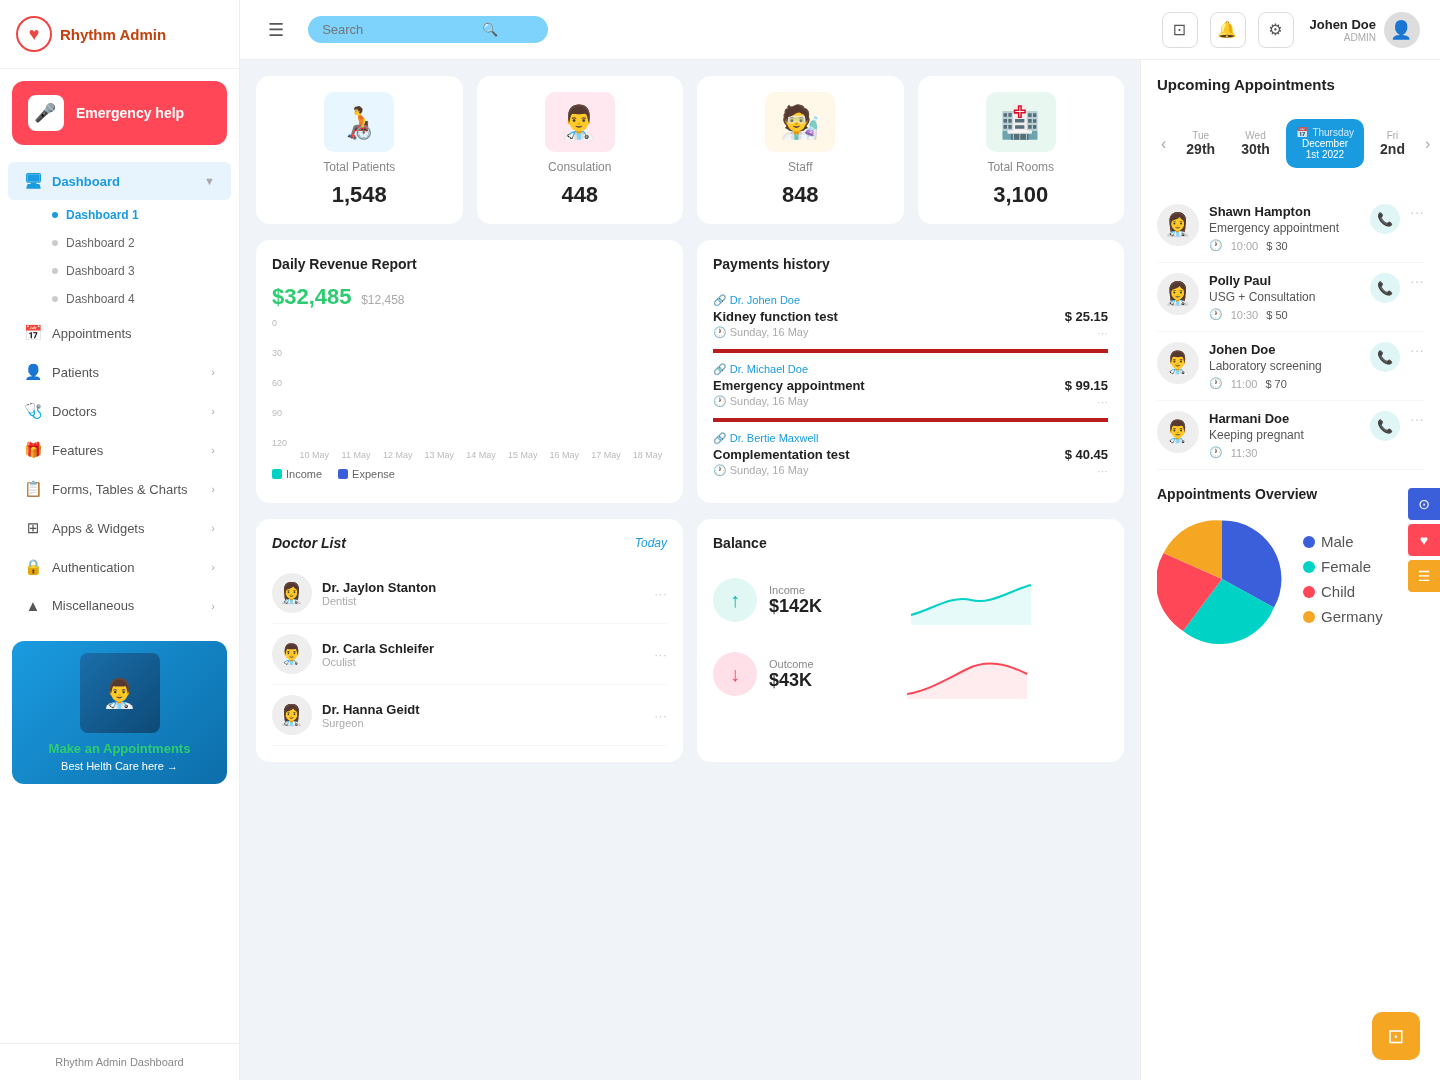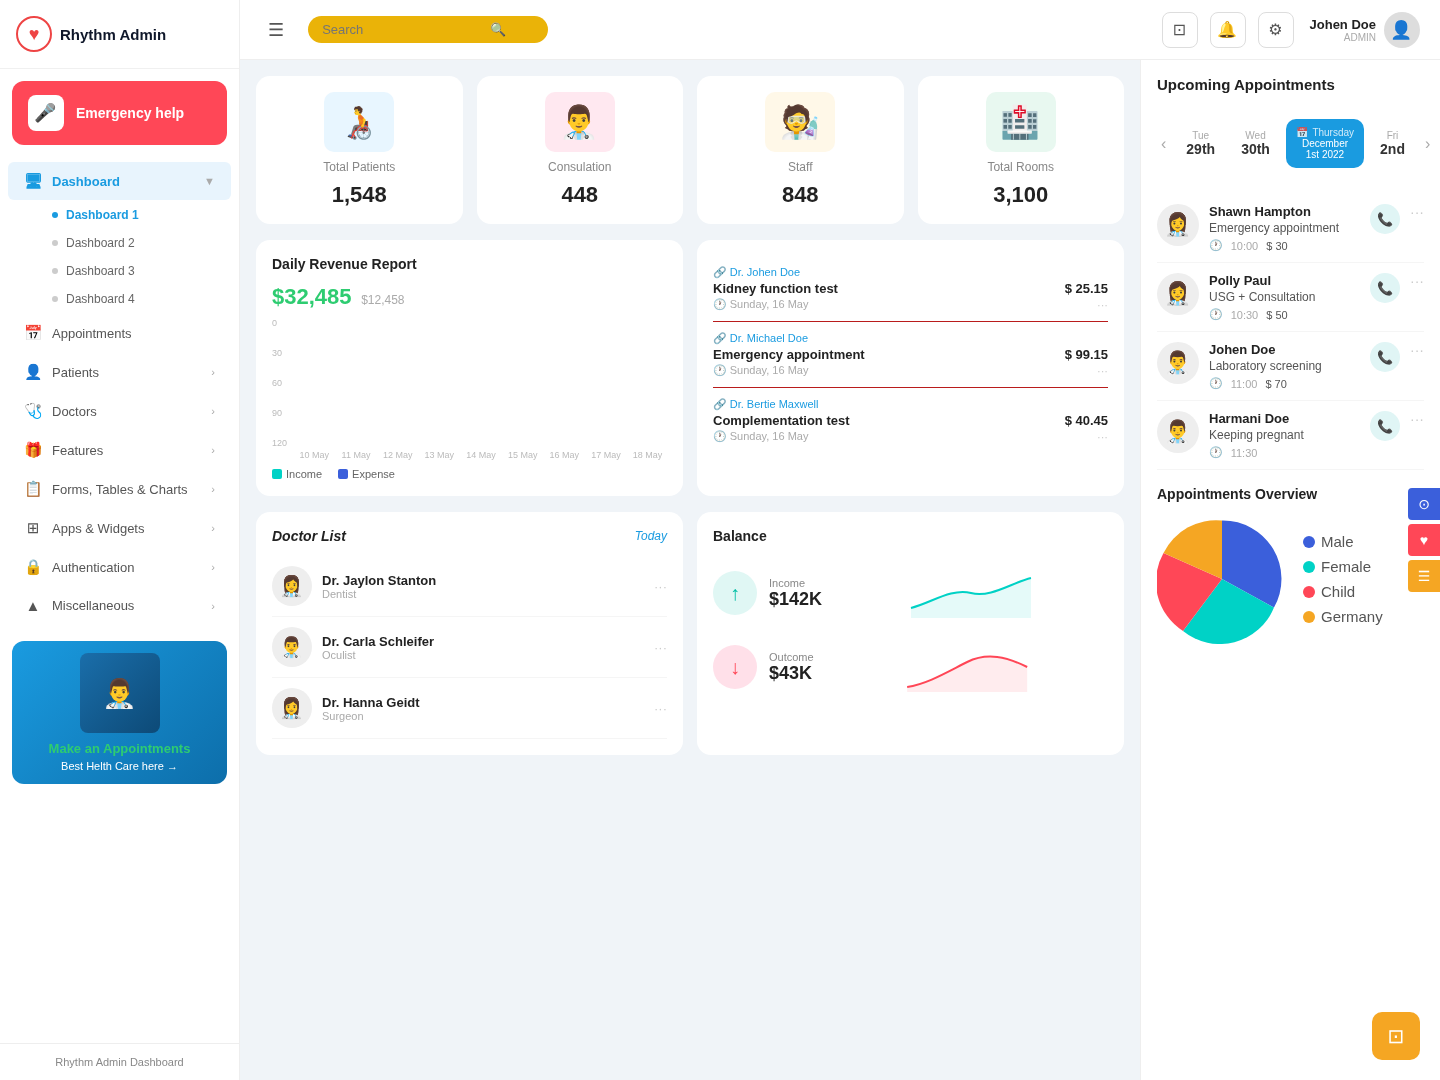--- a/index.html
+++ b/index.html
@@ -2,21 +2,21 @@
 <html><head>
   <meta charset="utf-8">
   <style>
     * { box-sizing: border-box; margin: 0; padding: 0; }
     body { font-family: 'Segoe UI', Arial, sans-serif; background: #f0f4f8; display: flex; height: 1080px; overflow: hidden; font-size: 13px; }
 
     
     .sidebar { width: 240px; min-width: 240px; background: #fff; display: flex; flex-direction: column; height: 100%; overflow-y: auto; border-right: 1px solid #eee; }
     .sidebar-logo { display: flex; align-items: center; gap: 8px; padding: 16px 16px; border-bottom: 1px solid #f0f0f0; }
     .logo-icon { width: 36px; height: 36px; background: #fff; border: 2px solid #e44; border-radius: 50%; display: flex; align-items: center; justify-content: center; color: #e44; font-size: 18px; }
-    .logo-text { font-weight: 700; font-size: 15px; color: #0f172a; }
+    .logo-text { font-weight: 700; font-size: 15px; color: #c2410c; }
 
     .emergency-btn { margin: 12px; background: #ff4757; border-radius: 12px; padding: 14px 16px; display: flex; align-items: center; gap: 12px; cursor: pointer; }
     .emergency-icon { background: #fff; border-radius: 8px; width: 36px; height: 36px; display: flex; align-items: center; justify-content: center; color: #ff4757; font-size: 18px; }
     .emergency-text { color: #fff; font-weight: 600; font-size: 14px; }
 
     .nav-section { padding: 4px 0; }
     .nav-item { display: flex; align-items: center; padding: 10px 16px; cursor: pointer; color: #555; font-size: 13px; gap: 10px; border-radius: 6px; margin: 1px 8px; }
     .nav-item.active { background: #e8f4fd; color: #1a9be0; font-weight: 600; }
     .nav-item .nav-arrow { margin-left: auto; font-size: 11px; color: #aaa; }
     .nav-icon { width: 18px; text-align: center; font-size: 15px; }
@@ -31,21 +31,21 @@
     .promo-sub { color: #fff; font-size: 11px; margin-top: 4px; }
     .promo-img { width: 80px; height: 80px; background: linear-gradient(135deg, #1a6eaa, #0d4a77); border-radius: 8px; margin: 0 auto; display: flex; align-items: center; justify-content: center; font-size: 28px; }
     .sidebar-footer { padding: 12px 16px; font-size: 11px; color: #888; text-align: center; border-top: 1px solid #eee; margin-top: auto; }
 
     
     .main { flex: 1; display: flex; flex-direction: column; overflow: hidden; }
 
     
     .header { background: #fff; padding: 12px 20px; display: flex; align-items: center; gap: 16px; border-bottom: 1px solid #eee; height: 60px; }
     .hamburger { color: #555; font-size: 18px; cursor: pointer; padding: 4px 8px; }
-    .search-bar { display: flex; align-items: center; background: #eab308; border-radius: 20px; padding: 6px 14px; gap: 8px; flex: 0 0 240px; }
+    .search-bar { display: flex; align-items: center; background: #7dd3fc; border-radius: 20px; padding: 6px 14px; flex: 0 0 240px; }
     .search-input { border: none; background: transparent; outline: none; font-size: 13px; color: #555; width: 160px; }
     .header-spacer { flex: 1; }
     .header-icons { display: flex; align-items: center; gap: 12px; }
     .header-icon-btn { width: 36px; height: 36px; border: 1.5px solid #ddd; border-radius: 8px; display: flex; align-items: center; justify-content: center; cursor: pointer; color: #555; font-size: 16px; }
     .user-info { display: flex; align-items: center; gap: 8px; }
     .user-name { text-align: right; }
     .user-name .name { font-weight: 600; font-size: 13px; color: #222; }
     .user-name .role { font-size: 10px; color: #aaa; text-transform: uppercase; }
     .avatar { width: 36px; height: 36px; border-radius: 50%; background: #ddd; display: flex; align-items: center; justify-content: center; font-size: 18px; overflow: hidden; }
 
@@ -80,21 +80,21 @@
     .bar.expense { background: #3b5fdb; }
     .chart-legend { display: flex; gap: 16px; margin-top: 8px; }
     .legend-item { display: flex; align-items: center; gap: 4px; font-size: 11px; color: #666; }
     .legend-dot { width: 10px; height: 10px; border-radius: 2px; }
     .legend-dot.income { background: #00d2c6; }
     .legend-dot.expense { background: #3b5fdb; }
     .chart-x-labels { display: flex; gap: 3px; margin-top: 2px; }
     .chart-x-label { font-size: 9px; color: #bbb; flex: 1; text-align: center; }
 
     
-    .payment-item { padding: 10px 0; border-bottom: 1px solid #b91c1c; }
+    .payment-item { padding: 10px 0; border-bottom: 4px solid #b91c1c; }
     .payment-item:last-child { border-bottom: none; }
     .payment-doctor { font-size: 11px; color: #1a9be0; display: flex; align-items: center; gap: 4px; }
     .payment-title { font-weight: 600; font-size: 13px; color: #222; margin: 2px 0; display: flex; justify-content: space-between; }
     .payment-date { font-size: 11px; color: #aaa; display: flex; align-items: center; gap: 4px; justify-content: space-between; }
     .payment-dots { color: #ccc; }
 
     
     .bottom-row { display: grid; grid-template-columns: 1fr 1fr; gap: 14px; }
     .doctor-list-header { display: flex; justify-content: space-between; align-items: center; margin-bottom: 12px; font-style: italic; }
     .today-badge { color: #1a9be0; font-size: 12px; font-weight: 500; }
@@ -363,20 +363,21 @@
               <span>Income</span>
             </div>
             <div class="legend-item">
               <div class="legend-dot expense"></div>
               <span>Expense</span>
             </div>
           </div>
         </div>
 
         <div class="card">
+          <div class="card-title">Payments history</div>
           <div id="payments-list">
               <div class="payment-item">
     <div class="payment-doctor">🔗 Dr. Johen Doe</div>
     <div class="payment-title">
       <span>Kidney function test</span>
                   <span>$ 25.15</span>
     </div>
     <div class="payment-date">
       <span>🕐 Sunday, 16 May</span>
       <span class="payment-dots">···</span>

